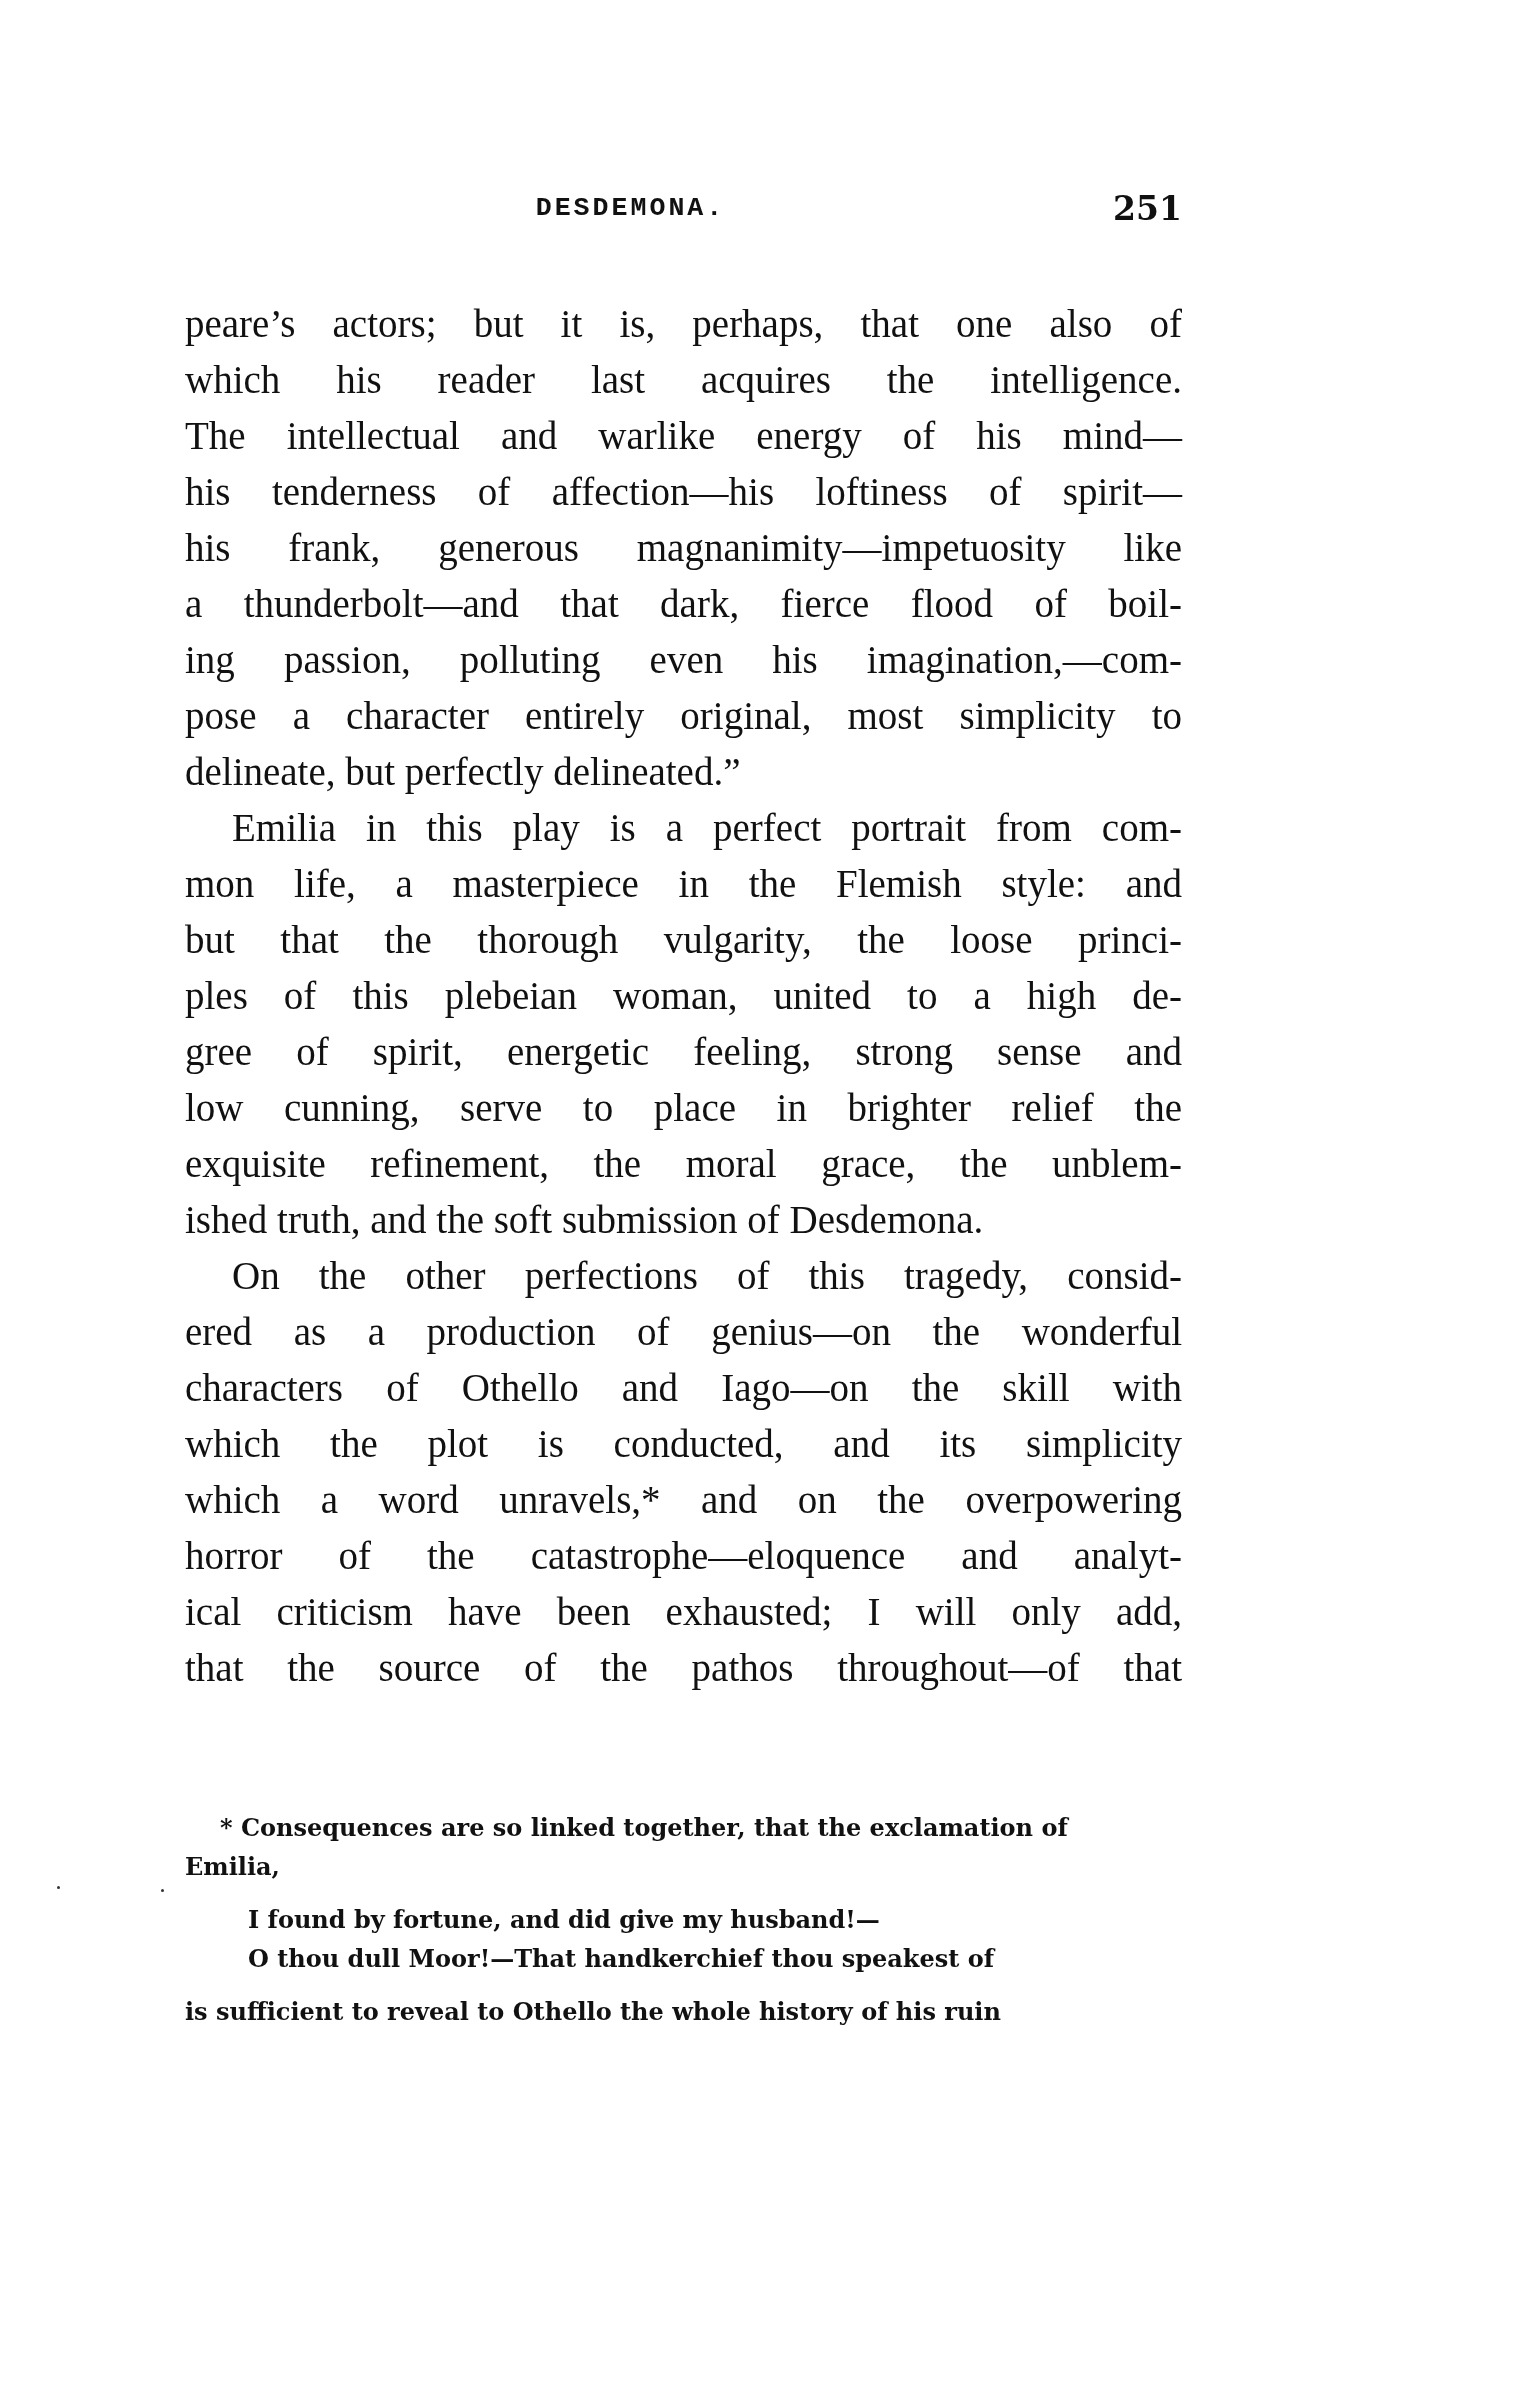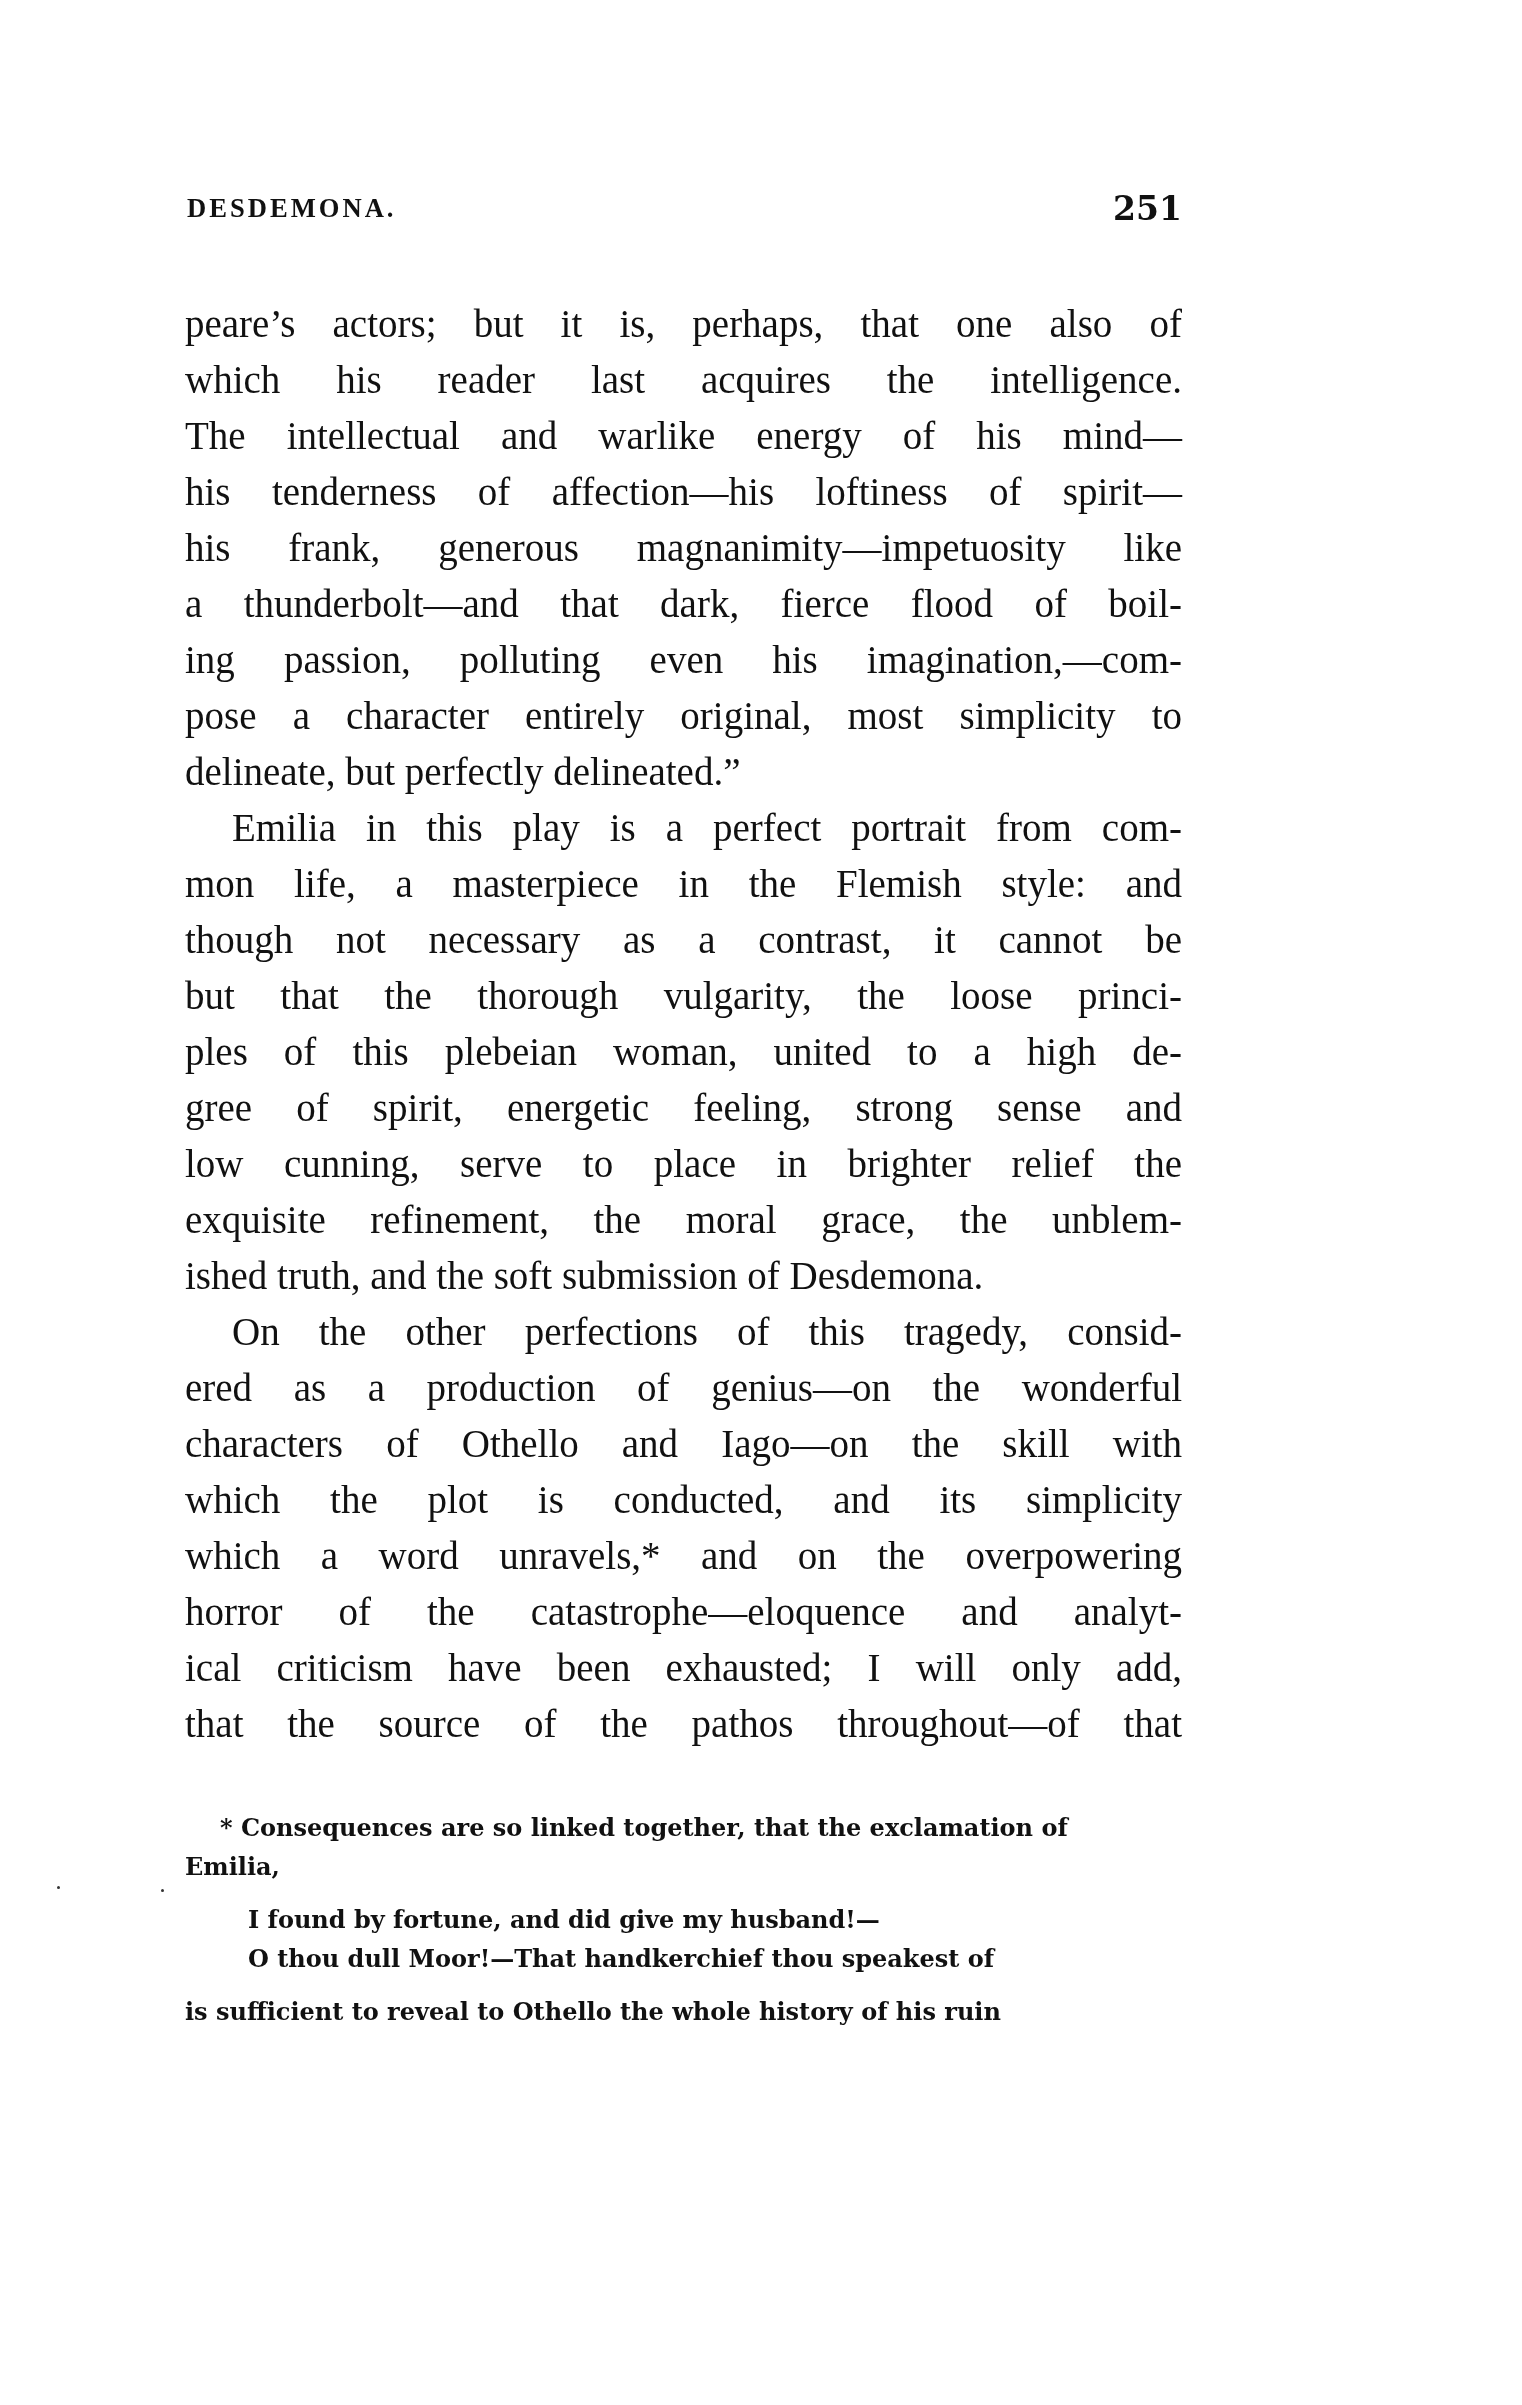--- a/index.html
+++ b/index.html
@@ -1,19 +1,19 @@
 <!DOCTYPE html>
 <html><head>
   <meta charset="utf-8">
   <style>
     html, body { margin: 0; padding: 0; background: #ffffff; }
     body { width: 1523px; height: 2406px; position: relative; overflow: hidden; color: #111; }
     .page { position: absolute; left: 0; top: 0; width: 1523px; height: 2406px; background: #fff; }
     .header { position: absolute; top: 193px; left: 187px; width: 995px; height: 49px; }
-    .running-head { position: absolute; left: 0; right: 0; font-family: Liberation Serif, serif; font-weight: bold; font-size: 26.6px; letter-spacing: 3px; padding-right: 108px; }
+    .running-head { position: absolute; left: 0; right: 0; text-align: center; font-family: Liberation Mono, monospace; font-weight: bold; font-size: 26.6px; letter-spacing: 3px; padding-right: 108px; }
     .folio { position: absolute; right: 0; top: -3.9px; font-family: "DejaVu Serif", serif; font-weight: bold; font-size: 33px; }
     .body-text { position: absolute; top: 296px; left: 185px; width: 997px; font-family: "Liberation Serif", serif; font-size: 39px; line-height: 56px; }
     .line { display: block; text-align: justify; text-align-last: justify; white-space: nowrap; height: 56px; }
     .line.last { text-align-last: left; }
     .line.indent { padding-left: 47px; }
     .footnotes { position: absolute; top: 1808px; left: 185px; width: 997px; font-family: "DejaVu Serif", serif; font-weight: bold; font-size: 24px; line-height: 39px; }
     .fn-line { display: block; white-space: nowrap; }
     .fn-line.indent1 { padding-left: 35px; }
     .fn-line.verse { padding-left: 63px; }
     .fn-gap { height: 13.8px; }
@@ -33,21 +33,20 @@
     <span class="line">which his reader last acquires the intelligence.</span>
     <span class="line">The intellectual and warlike energy of his mind—</span>
     <span class="line">his tenderness of affection—his loftiness of spirit—</span>
     <span class="line">his frank, generous magnanimity—impetuosity like</span>
     <span class="line">a thunderbolt—and that dark, fierce flood of boil-</span>
     <span class="line">ing passion, polluting even his imagination,—com-</span>
     <span class="line">pose a character entirely original, most simplicity to</span>
     <span class="line last">delineate, but perfectly delineated.”</span>
     <span class="line indent">Emilia in this play is a perfect portrait from com-</span>
     <span class="line">mon life, a masterpiece in the Flemish style: and</span>
-    <span class="line">though not necessary as a contrast, it cannot be</span>
     <span class="line">but that the thorough vulgarity, the loose princi-</span>
     <span class="line">ples of this plebeian woman, united to a high de-</span>
     <span class="line">gree of spirit, energetic feeling, strong sense and</span>
     <span class="line">low cunning, serve to place in brighter relief the</span>
     <span class="line">exquisite refinement, the moral grace, the unblem-</span>
     <span class="line last">ished truth, and the soft submission of Desdemona.</span>
     <span class="line indent">On the other perfections of this tragedy, consid-</span>
     <span class="line">ered as a production of genius—on the wonderful</span>
     <span class="line">characters of Othello and Iago—on the skill with</span>
     <span class="line">which the plot is conducted, and its simplicity</span>

